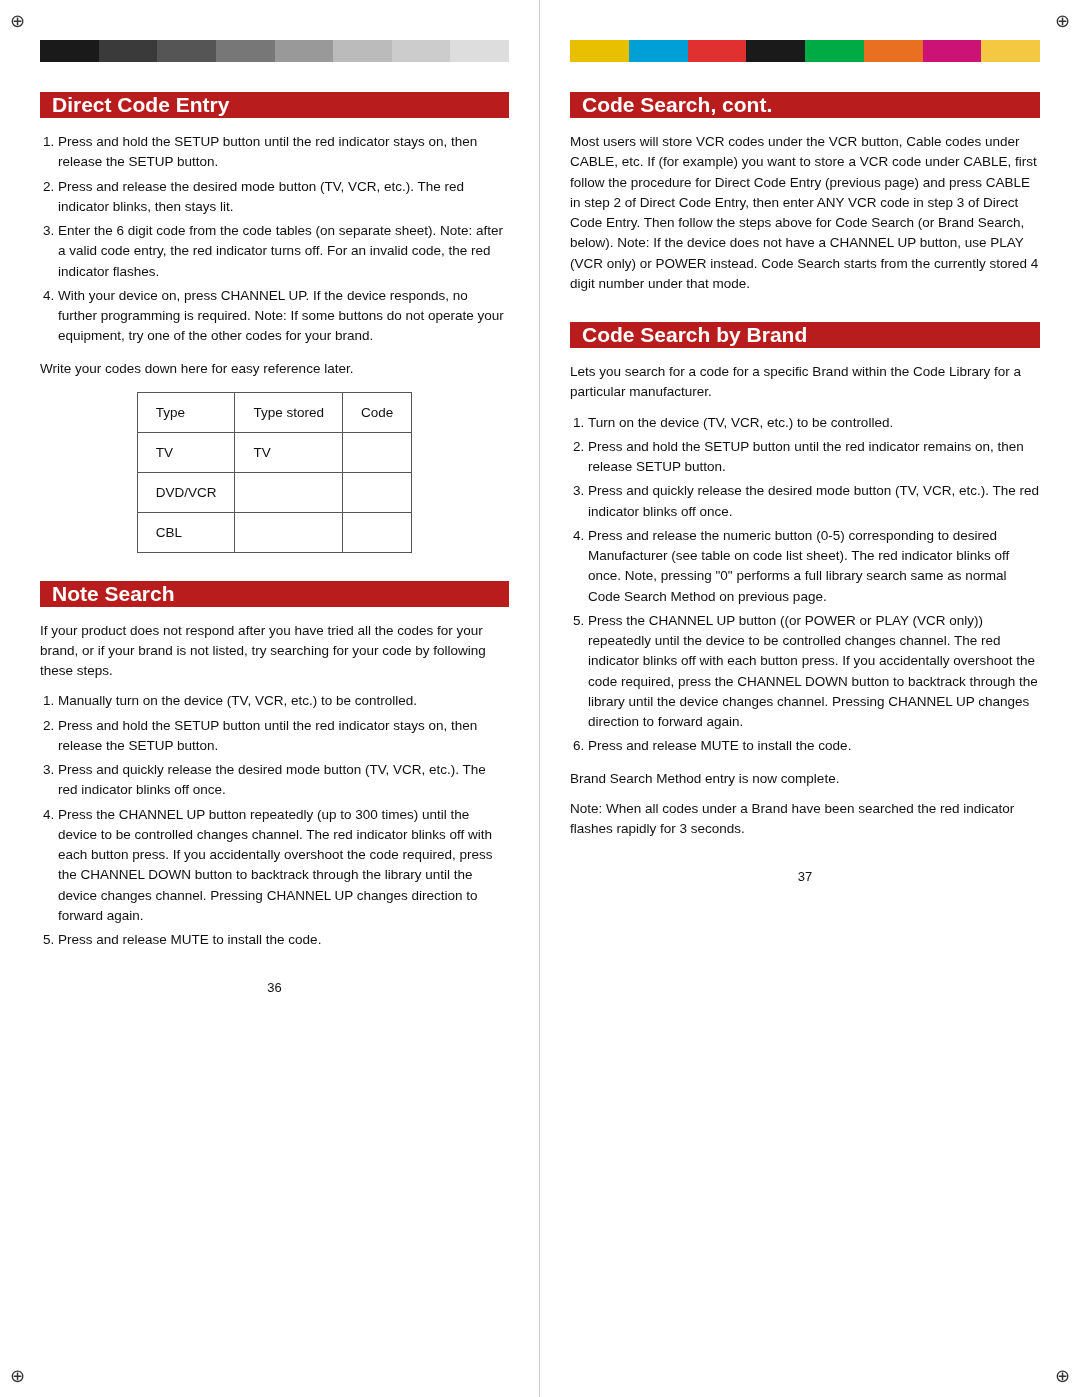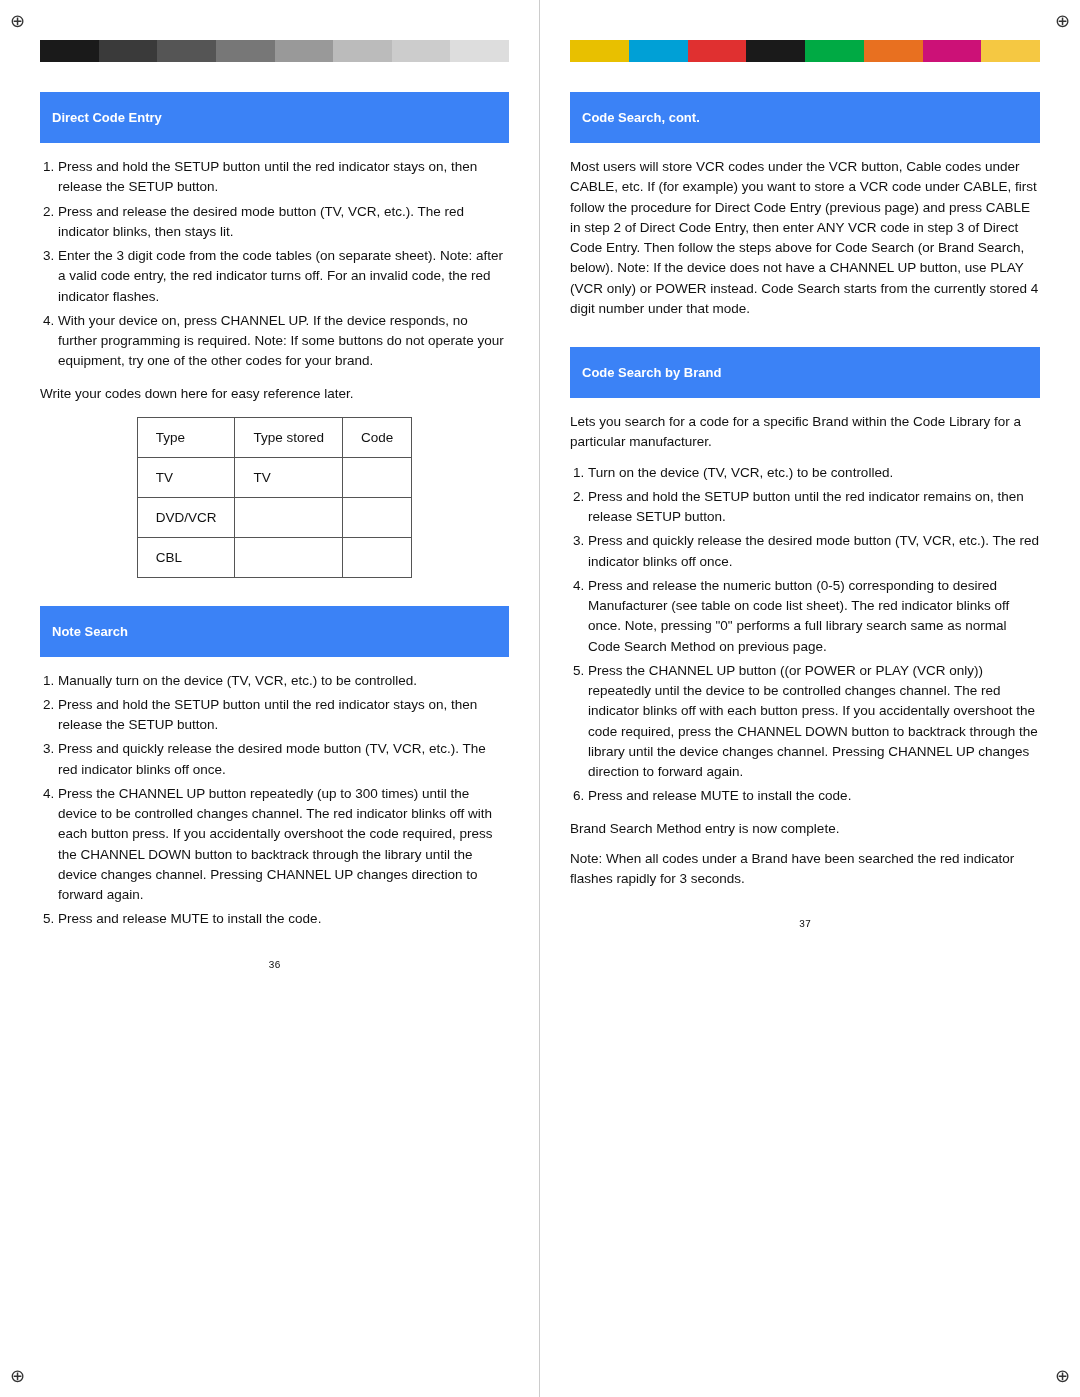--- a/index.html
+++ b/index.html
@@ -48,25 +48,25 @@
       margin-bottom: 30px;
       height: 22px;
     }
 
     .cb {
       flex: 1;
     }
 
     
     .section-header {
-      background: #3b82f6;
+      background: #b91c1c;
       color: #fff;
       font-weight: bold;
-      font-size: 13px;
-      padding: 18px 12px;
+      font-size: 21px;
+      padding: 1px 12px;
       margin-bottom: 14px;
       display: inline-block;
       min-width: 220px;
     }
 
     .section-header.wide {
       display: block;
       width: auto;
     }
 
@@ -113,23 +113,22 @@
     }
 
     .corner-tl { top: 10px; left: 10px; }
     .corner-tr { top: 10px; right: 10px; }
     .corner-bl { bottom: 10px; left: 10px; }
     .corner-br { bottom: 10px; right: 10px; }
 
     
     .page-number {
       text-align: center;
-      font-size: 10px;
+      font-size: 13px;
       margin-top: 30px;
-      font-family: Liberation Mono, monospace;
     }
 
     .section-gap { margin-bottom: 22px; }
 
     b, strong { font-weight: normal; }
 
     .write-note {
       font-size: 13.5px;
       margin: 14px 0 16px 0;
     }
@@ -157,21 +156,21 @@
       <div class="cb" style="background:#bbb;"></div>
       <div class="cb" style="background:#ccc;"></div>
       <div class="cb" style="background:#ddd;"></div>
     </div>
 
     <div class="section-gap">
       <div class="section-header wide">Direct Code Entry</div>
       <ol>
         <li>Press and hold the <b>SETUP</b> button until the red indicator stays on, then release the <b>SETUP</b> button.</li>
         <li>Press and release the desired mode button (<b>TV</b>, <b>VCR</b>, etc.). The red indicator blinks, then stays lit.</li>
-        <li>Enter the 3 digit code from the code tables (on separate sheet). Note: after a valid code entry, the red indicator turns off.  For an invalid code, the red indicator flashes.</li>
+        <li>Enter the 6 digit code from the code tables (on separate sheet). Note: after a valid code entry, the red indicator turns off.  For an invalid code, the red indicator flashes.</li>
         <li>With your device on, press <b>CHANNEL UP</b>. If the device responds, no further programming is required. Note: If some buttons do not operate your equipment, try one of the other codes for your brand.</li>
       </ol>
 
       <p class="write-note">Write your codes down here for easy reference later.</p>
 
       <table class="code-table">
         <thead>
           <tr>
             <th>Type</th>
             <th>Type stored</th>
@@ -193,20 +192,21 @@
             <td>CBL</td>
             <td></td>
             <td></td>
           </tr>
         </tbody>
       </table>
     </div>
 
     <div class="sub-section">
       <div class="section-header wide">Note Search</div>
+      <p class="body-text">If your product does not respond after you have tried all the codes for your brand, or if your brand is not listed, try searching for your code by following these steps.</p>
       <ol>
         <li>Manually turn on the device (<b>TV</b>, <b>VCR</b>, etc.) to be controlled.</li>
         <li>Press and hold the <b>SETUP</b> button until the red indicator stays on, then release the <b>SETUP</b> button.</li>
         <li>Press and quickly release the desired mode button (<b>TV</b>, <b>VCR</b>, etc.). The red indicator blinks off once.</li>
         <li>Press the <b>CHANNEL UP</b> button repeatedly (up to 300 times) until the device to be controlled changes channel. The red indicator blinks off with each button press.  If you accidentally overshoot the code required, press the <b>CHANNEL DOWN</b> button to backtrack through the library until the device changes channel. Pressing <b>CHANNEL UP</b> changes direction to forward again.</li>
         <li>Press and release <b>MUTE</b> to install the code.</li>
       </ol>
     </div>
 
     <div class="page-number">36</div>

